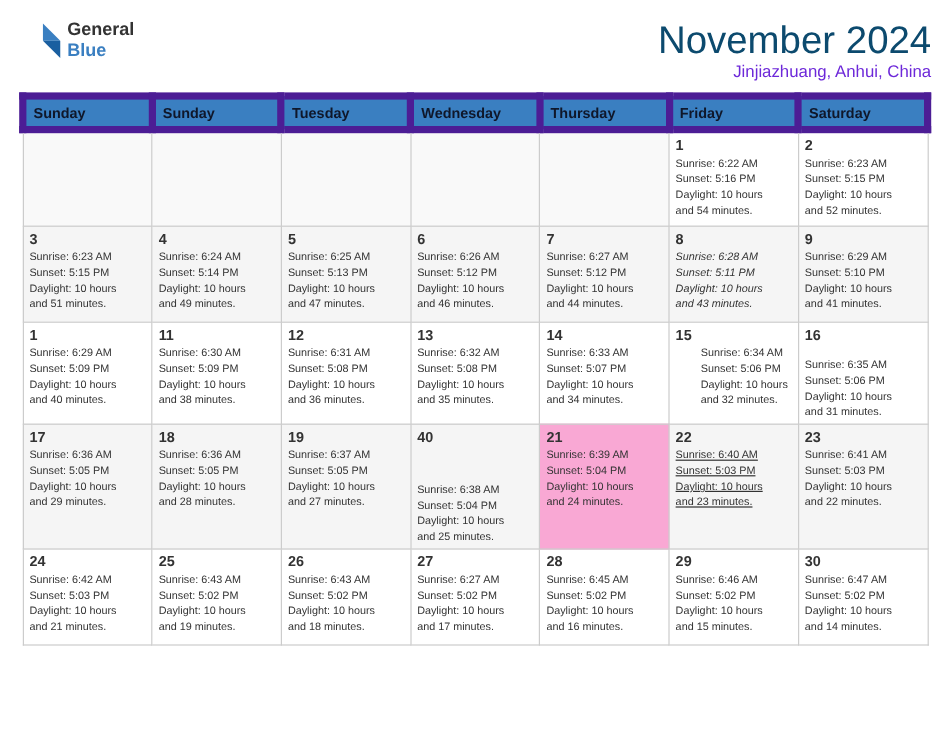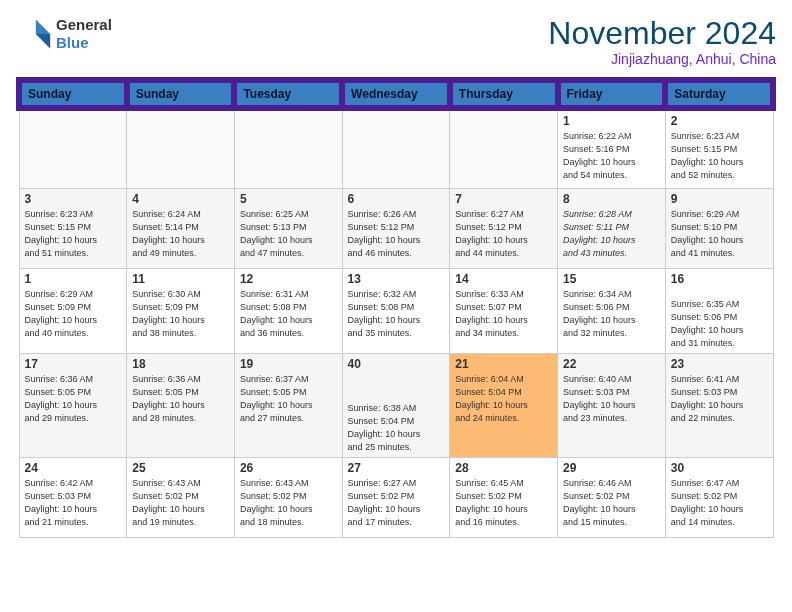--- a/index.html
+++ b/index.html
@@ -224,21 +224,21 @@
           </td>
           <td>
             <span class="day-num">14</span>
             <div class="day-info" style="white-space: pre-line;">Sunrise: 6:33 AM
 Sunset: 5:07 PM
 Daylight: 10 hours
 and 34 minutes.</div>
           </td>
           <td>
             <span class="day-num">15</span>
-            <div class="day-info" style="white-space: pre-line;">Sunrise: 6:34 AM
+            <div class="day-info" style="white-space: pre-line; margin-left: 21px;">Sunrise: 6:34 AM
 Sunset: 5:06 PM
 Daylight: 10 hours
 and 32 minutes.</div>
           </td>
           <td>
             <span class="day-num">16</span>
             <div class="day-info" style="white-space: pre-line; margin-top: 12px;">Sunrise: 6:35 AM
 Sunset: 5:06 PM
 Daylight: 10 hours
 and 31 minutes.</div>
@@ -266,30 +266,30 @@
 Daylight: 10 hours
 and 27 minutes.</div>
           </td>
           <td style="background: rgb(245, 245, 245);">
             <span class="day-num">40</span>
             <div class="day-info" style="white-space: pre-line; margin-top: 31px;">Sunrise: 6:38 AM
 Sunset: 5:04 PM
 Daylight: 10 hours
 and 25 minutes.</div>
           </td>
-          <td style="background: #fdba74;">
+          <td style="background: #f9a8d4;">
             <span class="day-num">21</span>
-            <div class="day-info" style="white-space: pre-line;">Sunrise: 6:04 AM
+            <div class="day-info" style="white-space: pre-line;">Sunrise: 6:39 AM
 Sunset: 5:04 PM
 Daylight: 10 hours
 and 24 minutes.</div>
           </td>
           <td style="background: rgb(245, 245, 245);">
             <span class="day-num">22</span>
-            <div class="day-info" style="white-space: pre-line;">Sunrise: 6:40 AM
+            <div class="day-info" style="white-space: pre-line; text-decoration: underline;">Sunrise: 6:40 AM
 Sunset: 5:03 PM
 Daylight: 10 hours
 and 23 minutes.</div>
           </td>
           <td style="background: rgb(245, 245, 245);">
             <span class="day-num">23</span>
             <div class="day-info" style="white-space: pre-line;">Sunrise: 6:41 AM
 Sunset: 5:03 PM
 Daylight: 10 hours
 and 22 minutes.</div>

